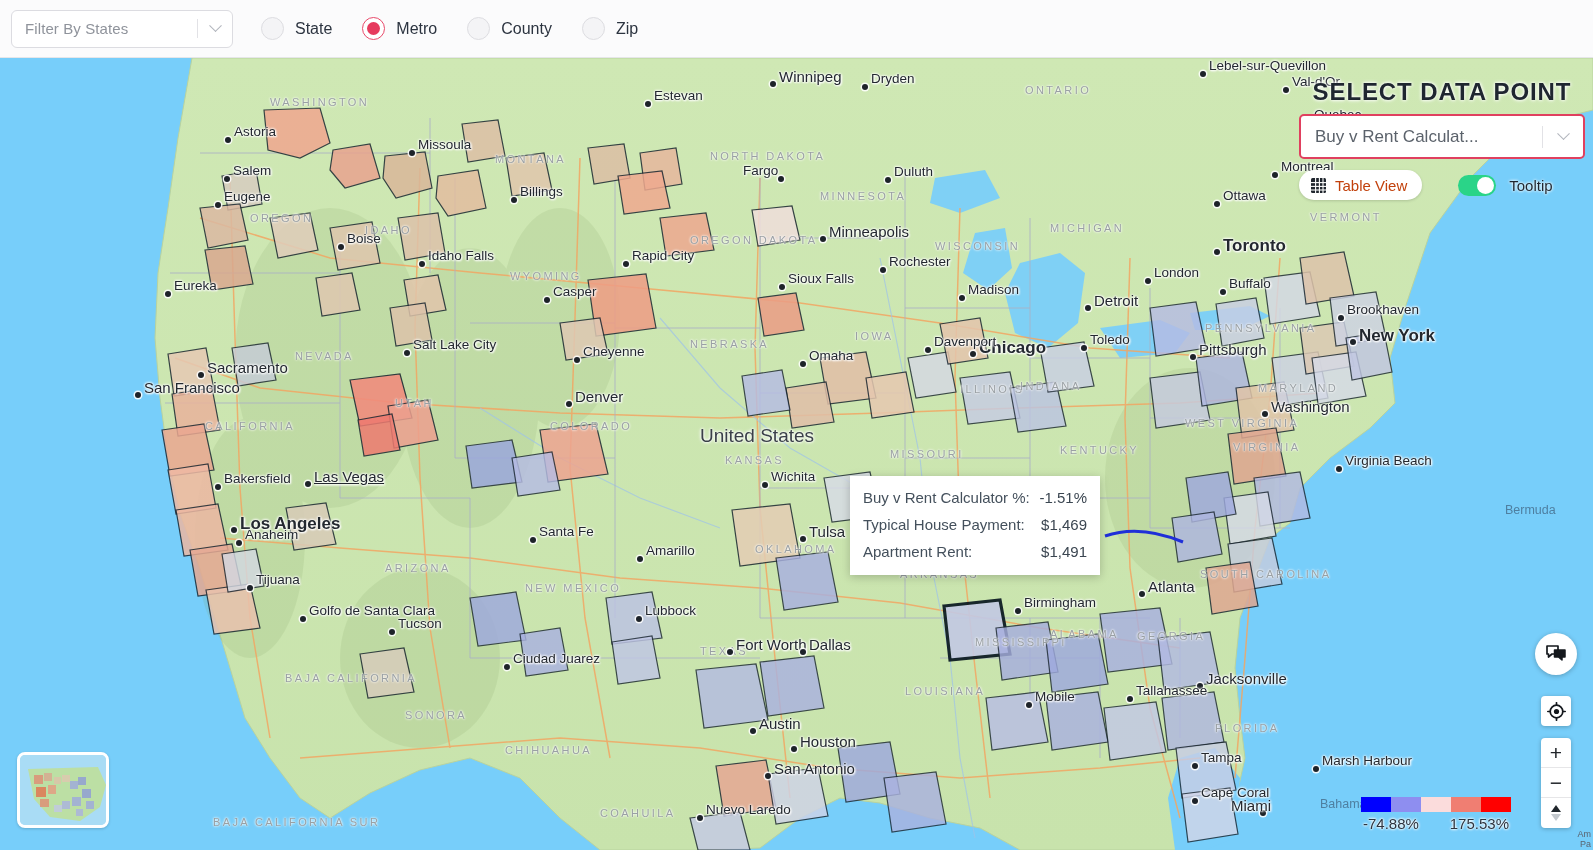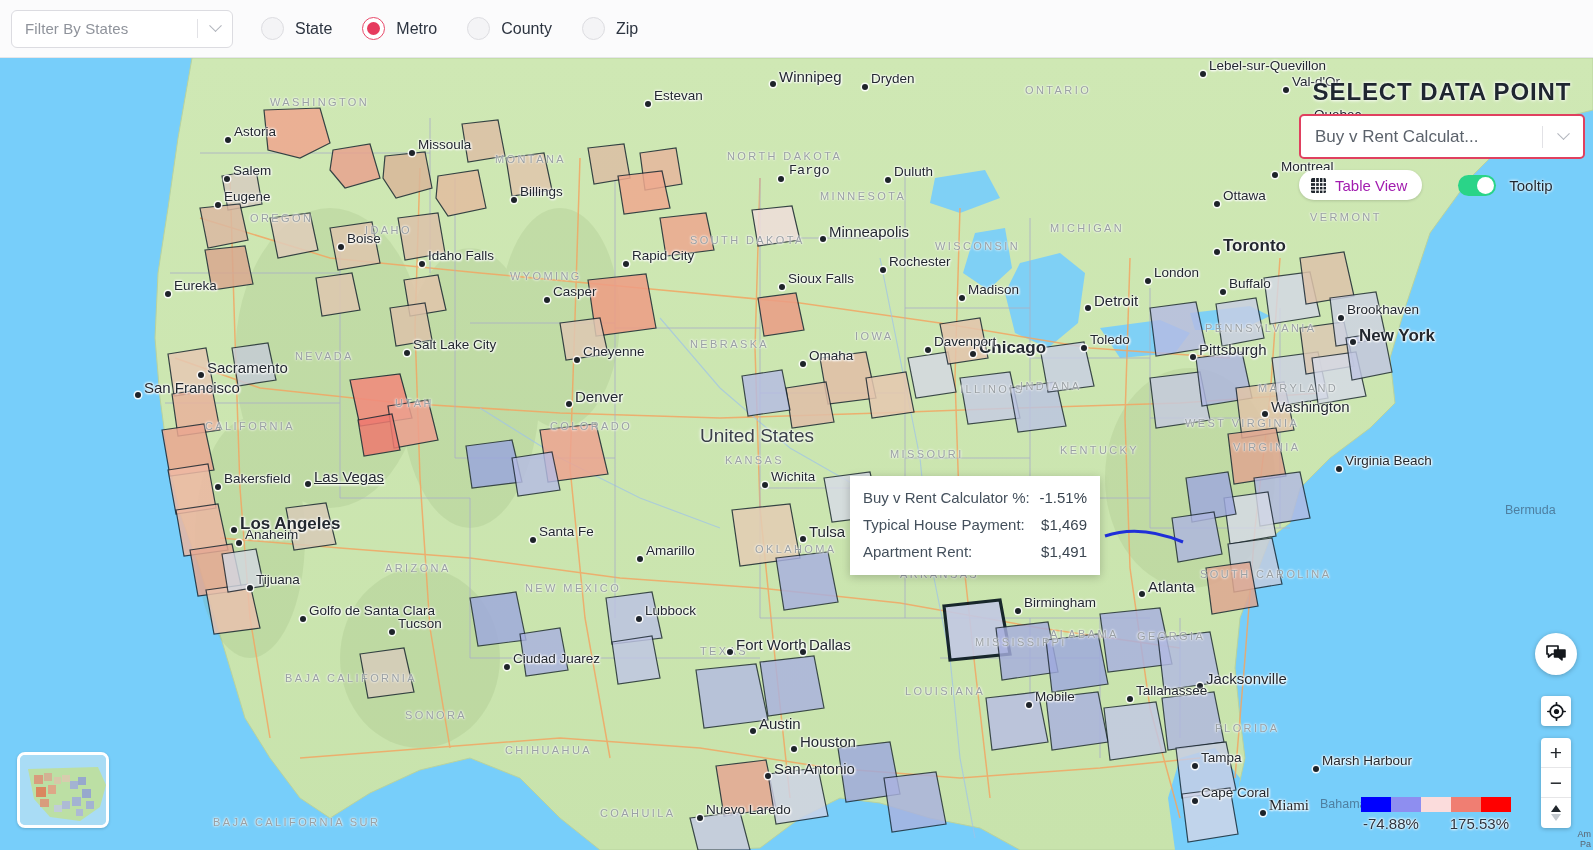--- a/index.html
+++ b/index.html
@@ -149,21 +149,21 @@
   }
   #table-view-btn {
     height: 30px; background: #ffffff;
     border-radius: 15px;
     display: flex; align-items: center;
     padding: 0 15px 0 11px;
     box-shadow: 0 1px 3px rgba(0,0,0,.16);
     cursor: pointer;
   }
   #table-view-btn .tv-label {
-    margin-left: 8px; font-size: 15px; color: #a21caf;
+    margin-left: 8px; font-size: 15px; color: #c2410c;
   }
   #tooltip-toggle-wrap {
     display: flex; align-items: center; margin-left: 36px;
   }
   #tooltip-toggle {
     width: 38px; height: 21px; border-radius: 11px;
     background: #2ad488; position: relative; cursor: pointer;
   }
   #tooltip-toggle::after {
     content: ""; position: absolute;
@@ -444,26 +444,26 @@
       <polygon points="1312,300 1356,294 1366,338 1318,346" fill="#d6dae8" opacity=".82"></polygon>
       <polygon points="1346,280 1384,274 1392,314 1352,322" fill="#c0c6e2" opacity=".82"></polygon>
     </g>
 
     <path d="M 1105,478 q 35,-12 78,6" stroke="#1f2fd8" stroke-width="3" fill="none"></path>
   </svg>
 
   <div id="label-layer">
       <div class="state-label" style="left: 270px; top: 38px;">WASHINGTON</div>
       <div class="state-label" style="left: 495px; top: 95px;">MONTANA</div>
-      <div class="state-label" style="left: 727px; top: 92px; text-align: right;">NORTH DAKOTA</div>
+      <div class="state-label" style="left: 710px; top: 92px; text-align: right;">NORTH DAKOTA</div>
       <div class="state-label" style="left: 820px; top: 132px;">MINNESOTA</div>
       <div class="state-label" style="left: 1025px; top: 26px;">ONTARIO</div>
       <div class="state-label" style="left: 250px; top: 154px;">OREGON</div>
       <div class="state-label" style="left: 365px; top: 166px;">IDAHO</div>
-      <div class="state-label" style="left: 690px; top: 176px;">SOUTH DAKOTA</div>
+      <div class="state-label" style="left: 690px; top: 176px;">OREGON DAKOTA</div>
       <div class="state-label" style="left: 935px; top: 182px;">WISCONSIN</div>
       <div class="state-label" style="left: 1050px; top: 164px;">MICHIGAN</div>
       <div class="state-label" style="left: 1300px; top: 153px; margin-left: 10px;">VERMONT</div>
       <div class="state-label" style="left: 510px; top: 212px;">WYOMING</div>
       <div class="state-label" style="left: 855px; top: 272px;">IOWA</div>
       <div class="state-label" style="left: 295px; top: 292px;">NEVADA</div>
       <div class="state-label" style="left: 690px; top: 280px;">NEBRASKA</div>
       <div class="state-label" style="left: 960px; top: 325px;">ILLINOIS</div>
       <div class="state-label" style="left: 1020px; top: 322px;">INDIANA</div>
       <div class="state-label" style="left: 1205px; top: 264px;">PENNSYLVANIA</div>
@@ -498,21 +498,21 @@
       <div class="city-label" style="left: 871px; top: 13px;">Dryden</div>
       <div class="city-dot" style="left: 645px; top: 43px;"></div>
       <div class="city-label" style="left: 654px; top: 30px;">Estevan</div>
       <div class="city-dot" style="left: 1283px; top: 29px;"></div>
       <div class="city-label" style="left: 1292px; top: 16px;">Val-d'Or</div>
       <div class="city-dot" style="left: 225px; top: 79px;"></div>
       <div class="city-label" style="left: 234px; top: 66px;">Astoria</div>
       <div class="city-dot" style="left: 409px; top: 92px;"></div>
       <div class="city-label" style="left: 418px; top: 79px;">Missoula</div>
       <div class="city-dot" style="left: 778px; top: 118px;"></div>
-      <div class="city-label" style="left: 789px; top: 105px; font-family: Liberation Mono, monospace;">Fargo</div>
+      <div class="city-label" style="left: 743px; top: 105px;">Fargo</div>
       <div class="city-dot" style="left: 885px; top: 119px;"></div>
       <div class="city-label" style="left: 894px; top: 106px;">Duluth</div>
       <div class="city-dot" style="left: 224px; top: 118px;"></div>
       <div class="city-label" style="left: 233px; top: 105px;">Salem</div>
       <div class="city-dot" style="left: 511px; top: 139px;"></div>
       <div class="city-label" style="left: 520px; top: 126px;">Billings</div>
       <div class="city-dot" style="left: 1272px; top: 114px;"></div>
       <div class="city-label" style="left: 1281px; top: 101px;">Montreal</div>
       <div class="city-dot" style="left: 215px; top: 144px;"></div>
       <div class="city-label" style="left: 224px; top: 131px;">Eugene</div>
@@ -622,21 +622,21 @@
       <div class="city-label" style="left: 1322px; top: 695px;">Marsh Harbour</div>
       <div class="city-dot" style="left: 1192px; top: 705px;"></div>
       <div class="city-label" style="left: 1201px; top: 692px;">Tampa</div>
       <div class="city-dot" style="left: 765px; top: 715px;"></div>
       <div class="city-label mid" style="left: 774px; top: 702px;">San Antonio</div>
       <div class="city-dot" style="left: 697px; top: 757px;"></div>
       <div class="city-label" style="left: 706px; top: 744px;">Nuevo Laredo</div>
       <div class="city-dot" style="left: 1192px; top: 740px;"></div>
       <div class="city-label" style="left: 1201px; top: 727px;">Cape Coral</div>
       <div class="city-dot" style="left: 1260px; top: 752px;"></div>
-      <div class="city-label mid" style="left: 1269px; top: 739px; font-family: Liberation Serif, serif;">Miami</div>
+      <div class="city-label mid" style="left: 1231px; top: 739px;">Miami</div>
       <div class="city-dot" style="left: 1305px; top: 62px;"></div>
       <div class="city-label" style="left: 1314px; top: 49px;">Quebec</div>
       <div class="city-dot" style="left: 1200px; top: 13px;"></div>
       <div class="city-label" style="left: 1209px; top: 0px;">Lebel-sur-Quevillon</div>
       <div class="country-label" style="left: 700px; top: 367px;">United States</div>
       <div class="sea-label" style="left: 1505px; top: 445px;">Bermuda</div>
       <div class="sea-label" style="left: 1320px; top: 739px;">Bahamas</div>
     </div>
 
   <div id="tooltip">

